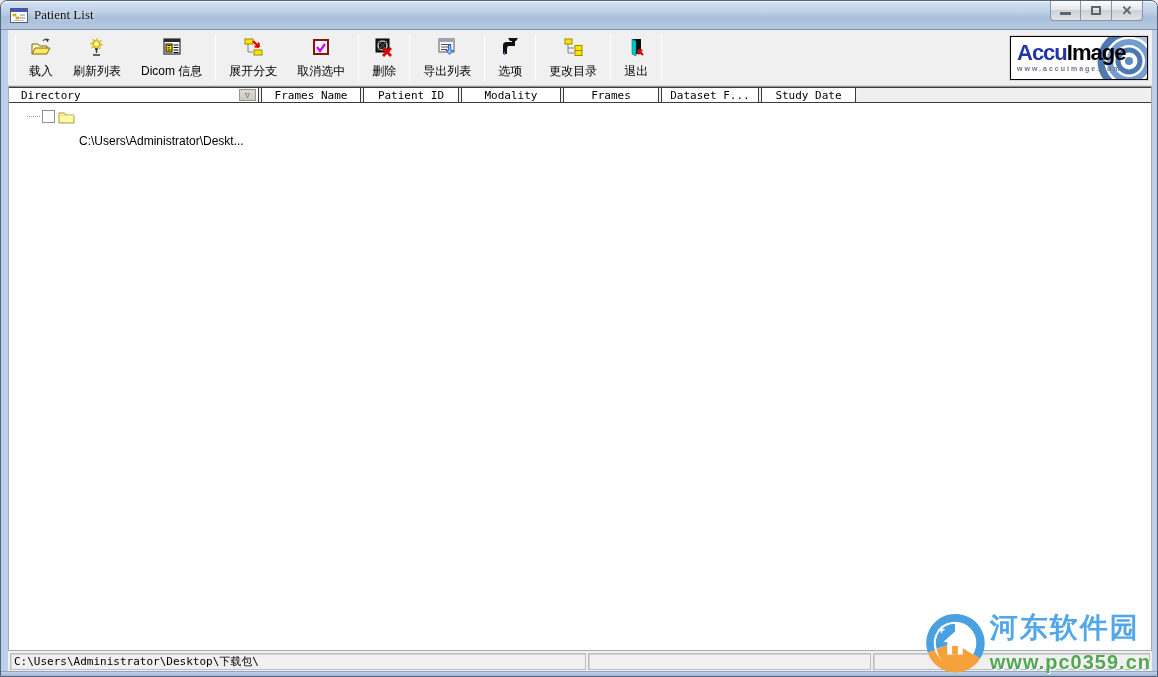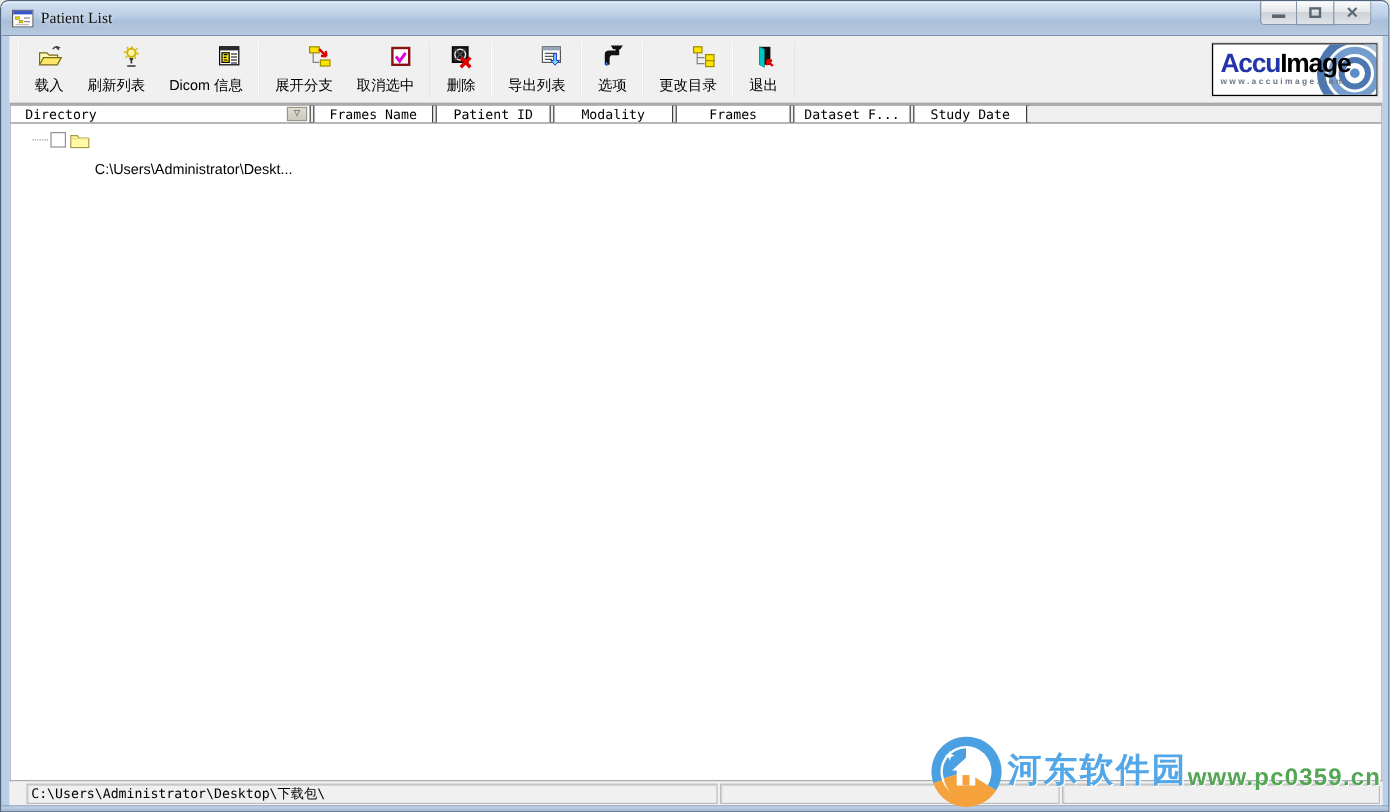--- a/index.html
+++ b/index.html
@@ -25,21 +25,21 @@
   .glyph-min { width:11px; height:3px; background:#5b6673; margin-top:6px; }
   .glyph-restore { width:10px; height:9px; border:2px solid #5b6673; background:transparent; }
   .glyph-close { font-size:13px; font-weight:bold; color:#5b6673; line-height:1; }
 
   
   .client { position:absolute; left:7px; top:29px; width:1144px; height:643px; background:#f0f0f0; display:flex; flex-direction:column; }
 
   
   .toolbar { height:56px; background:#f0f0f0; display:flex; align-items:stretch; padding:3px 4px 2px 4px; border-bottom:1px solid #d7d7d7; }
   .tb-sep { width:1px; background:#a8a8a8; border-right:1px solid #fff; margin:2px 3px; }
-  .tb-btn { display:flex; flex-direction:column; align-items:flex-end; justify-content:center; padding:1px 10px; gap:5px; background:transparent; border:none; cursor:default; }
+  .tb-btn { display:flex; flex-direction:column; align-items:center; justify-content:center; padding:1px 10px; gap:5px; background:transparent; border:none; cursor:default; }
   .tb-btn .tb-icon { width:22px; height:22px; display:flex; align-items:center; justify-content:center; }
   .tb-btn .tb-label { font-size:12px; color:#000; white-space:nowrap; }
 
   .brand-box { margin-left:auto; align-self:center; width:138px; height:44px; background:#fff; border:1px solid #000; outline:1px solid #d9d9d9; position:relative; overflow:hidden; }
   .brand-swirl { position:absolute; right:-14px; top:-8px; width:64px; height:64px; }
   .brand-text { position:absolute; left:6px; top:4px; z-index:2; }
   .brand-main { font-size:22px; font-weight:bold; letter-spacing:-1px; line-height:24px; color:#000; }
   .brand-accu { color:#2335a8; }
   .brand-url { font-size:7px; letter-spacing:2px; color:#6b7687; font-weight:bold; }
 
@@ -52,33 +52,33 @@
   .sort-btn { position:absolute; right:2px; top:1px; width:17px; height:12px; background:linear-gradient(180deg,#dedbd3,#cdc9bf); border:1px solid #9a968c; display:flex; align-items:center; justify-content:center; font-size:9px; color:#6d6d6d; line-height:1; }
 
   .tree-area { flex:1; background:#fff; position:relative; }
   .tree-row { display:flex; align-items:center; height:17px; margin-top:5px; padding-left:18px; }
   .tree-branch { width:13px; border-top:1px dotted #9a9a9a; margin-right:2px; }
   .tree-check { width:13px; height:13px; background:#fff; border:1px solid #919191; margin-right:3px; flex:none; }
   .tree-folder { width:17px; height:14px; margin-right:4px; flex:none; }
   .tree-label { font-size:12px; color:#000; white-space:nowrap;margin-top:48px; }
 
   
-  .statusbar { height:22px; background:#f0f0f0; display:flex; align-items:stretch; padding:2px 2px 3px 14px; gap:2px; }
+  .statusbar { height:22px; background:#f0f0f0; display:flex; align-items:stretch; padding:2px 2px 3px 2px; gap:2px; }
   .sb-panel { border:1px solid #bdbdbd; box-shadow:inset 1px 1px 0 rgba(160,160,160,.35); background:#f0f0f0; display:flex; align-items:center; overflow:hidden; }
   .sb-path { width:576px; padding-left:3px; font-family:"DejaVu Sans Mono","Liberation Mono",monospace; font-size:11px; color:#000; white-space:nowrap; }
   .sb-mid { width:283px; }
   .sb-end { flex:1; }
 
   
   .bottom-border { position:absolute; left:0; bottom:0; width:100%; height:5px; background:linear-gradient(180deg,#c2d3ea,#9fb6d3); border-top:1px solid #8fa5c0; }
 
   
   .watermark { position:absolute; right:6px; bottom:2px; display:flex; align-items:center; z-index:10; pointer-events:none; }
   .wm-logo { width:62px; height:62px; margin-right:4px; }
-  .wm-text { display:flex; flex-direction:row; line-height:1; }
+  .wm-text { display:flex; flex-direction:column; line-height:1; }
   .wm-name { font-size:28px; font-weight:bold; color:#52a7e8; letter-spacing:2px; text-shadow:1px 1px 0 #fff; }
   .wm-url { font-size:20px; font-weight:bold; color:#53a653; letter-spacing:1px; margin-top:10px; text-shadow:1px 1px 0 #fff; }
 </style>
 </head>
 <body>
 
 <div class="window">
 
   <div class="titlebar">
     <svg class="title-icon" viewBox="0 0 18 15">

